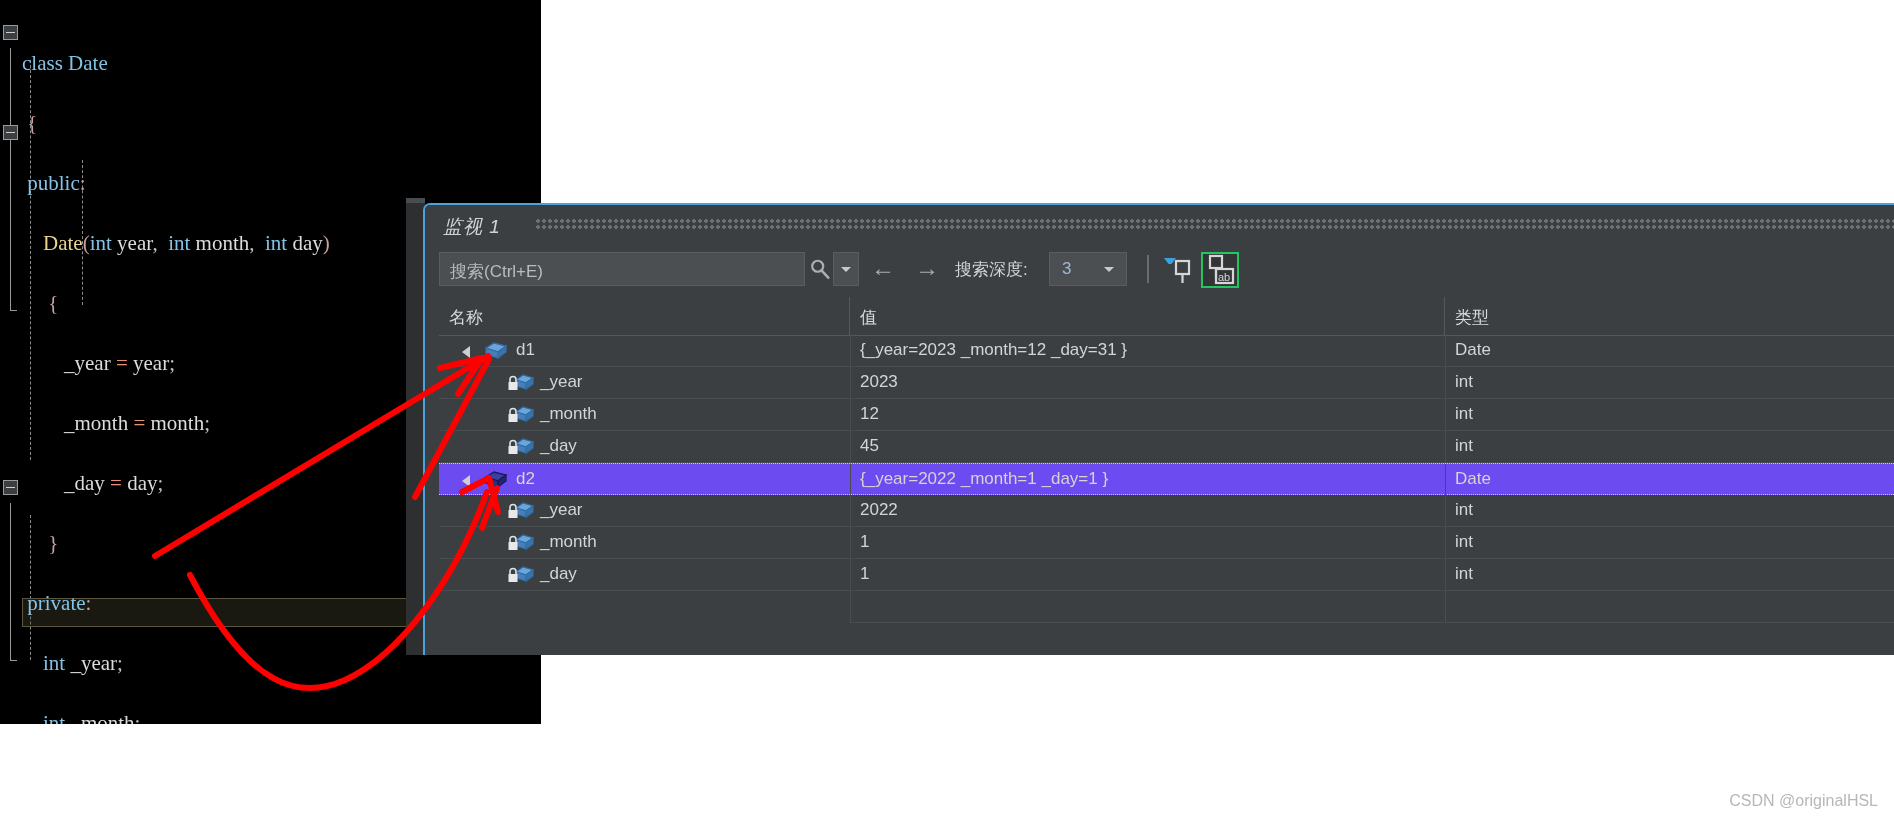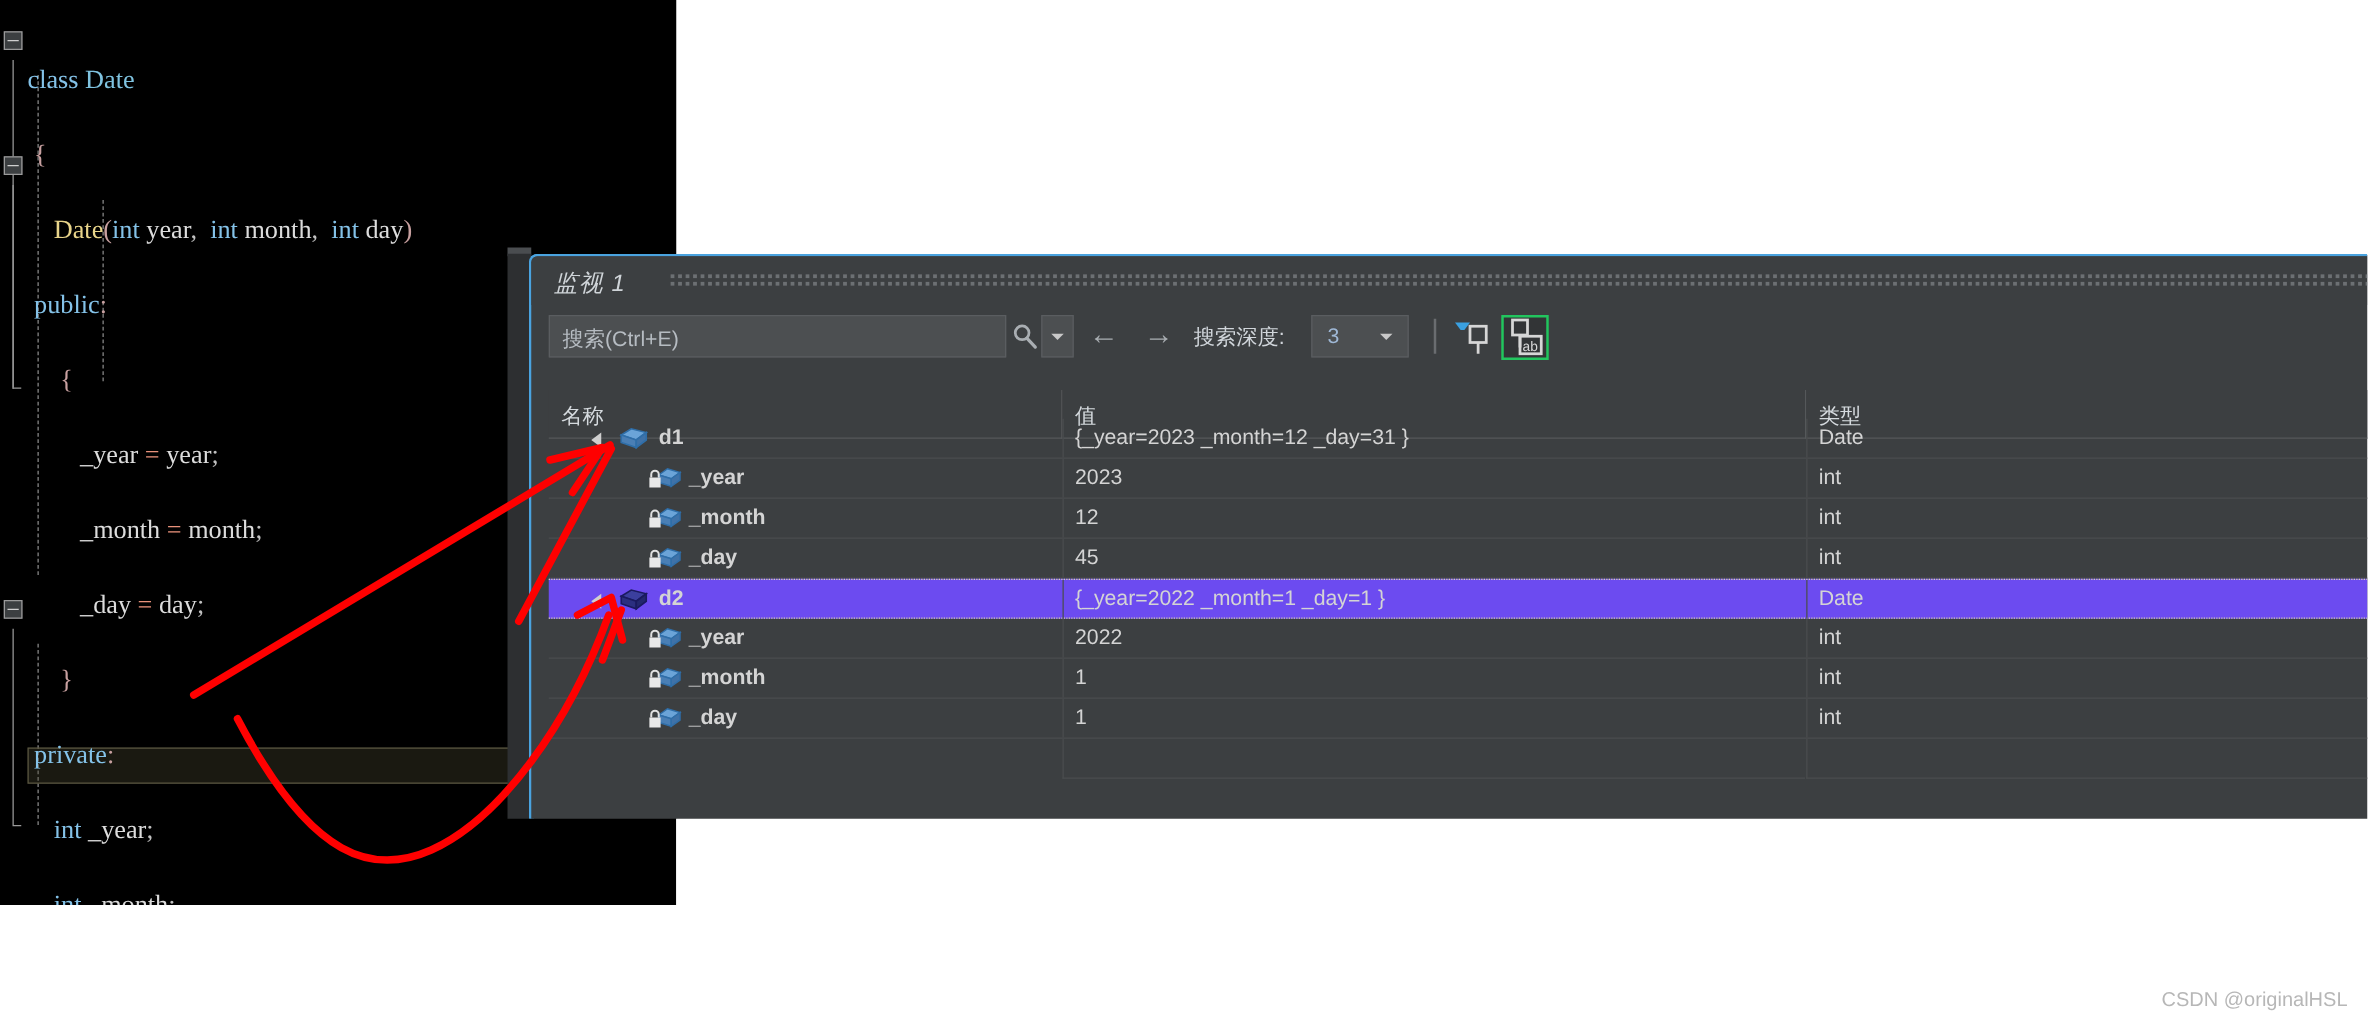--- a/index.html
+++ b/index.html
@@ -61,29 +61,29 @@
   #depth-label{position:absolute;left:530px;top:14px;font-size:17px;color:#d0d5da;}
   #depth-box{position:absolute;left:624px;top:8px;width:78px;height:34px;background:#4c4f51;
              border:1px solid #5a5d60;box-sizing:border-box;}
   #depth-val{position:absolute;left:12px;top:6px;font-size:17px;color:#9fb8d6;}
   #divider1{position:absolute;left:722px;top:11px;width:2px;height:28px;background:#6a6d70;}
   #pin1{position:absolute;left:736px;top:10px;width:32px;height:32px;}
   #pin2{position:absolute;left:776px;top:8px;width:38px;height:36px;
         border:2px solid #22c55e;background:#323436;box-sizing:border-box;}
 
   #grid{position:absolute;left:14px;top:91px;right:0;bottom:0;}
-  .hdr{position:absolute;top:16px;height:39px;background:#3c3f41;
+  .hdr{position:absolute;top:1px;height:39px;background:#3c3f41;
        border-bottom:1px solid #55585a;box-sizing:border-box;}
   .hdr span{position:absolute;left:10px;top:9px;font-size:17px;color:#d5dade;}
   .hdr.sep{border-right:1px solid #55585a;}
 
   .row{position:absolute;height:32px;width:1457px;border-bottom:1px solid #4a4d4f;box-sizing:border-box;}
   .row.sel{background:#6c4bf0;}
   .row.sel .cellname,.row.sel .cellval,.row.sel .celltype{color:#ffffff;}
-  .cellname{position:absolute;left:16px;top:0;width:410px;height:31px;font-weight:bold;}
+  .cellname{position:absolute;left:5px;top:0;width:410px;height:31px;}
   .cellval{position:absolute;left:411px;top:0;width:594px;height:31px;
            border-left:1px solid #4a4d4f;box-sizing:border-box;}
   .celltype{position:absolute;left:1006px;top:0;width:450px;height:31px;
             border-left:1px solid #4a4d4f;box-sizing:border-box;}
   .txt{position:absolute;top:5px;font-size:17px;color:#d4d4d4;white-space:nowrap;}
   .cellval .txt{left:9px;}
   .celltype .txt{left:9px;}
 
   .expander{position:absolute;left:18px;top:11px;width:0;height:0;
             border-top:6px solid transparent;border-bottom:6px solid transparent;
@@ -132,22 +132,22 @@
 
   <div class="dashline" style="left:30px;top:60px;height:400px;"></div>
   <div class="dashline" style="left:30px;top:515px;height:145px;"></div>
   <div class="dashline" style="left:82px;top:160px;height:145px;"></div>
 
   <div id="cur-line"></div>
 
   <div id="code">
 <div class="cl"><span class="kw">class</span> <span class="ty">Date</span></div>
 <div class="cl"> <span class="brc">{</span></div>
+<div class="cl"> <span class="kw">public</span><span class="brc">:</span></div>
 <div class="cl">    <span class="fn">Date</span><span class="brc">(</span><span class="kw">int</span> <span class="id">year</span><span class="op">,</span>  <span class="kw">int</span> <span class="id">month</span><span class="op">,</span>  <span class="kw">int</span> <span class="id">day</span><span class="brc">)</span></div>
-<div class="cl"> <span class="kw">public</span><span class="brc">:</span></div>
 <div class="cl">     <span class="brc">{</span></div>
 <div class="cl">        <span class="id">_year</span> <span class="num">=</span> <span class="id">year</span><span class="op">;</span></div>
 <div class="cl">        <span class="id">_month</span> <span class="num">=</span> <span class="id">month</span><span class="op">;</span></div>
 <div class="cl">        <span class="id">_day</span> <span class="num">=</span> <span class="id">day</span><span class="op">;</span></div>
 <div class="cl">     <span class="brc">}</span></div>
 <div class="cl"> <span class="kw">private</span><span class="brc">:</span></div>
 <div class="cl">    <span class="kw">int</span> <span class="id">_year</span><span class="op">;</span></div>
 <div class="cl">    <span class="kw">int</span> <span class="id">_month</span><span class="op">;</span></div>
 <div class="cl">    <span class="kw">int</span> <span class="id">_day</span><span class="op">;</span></div>
 

